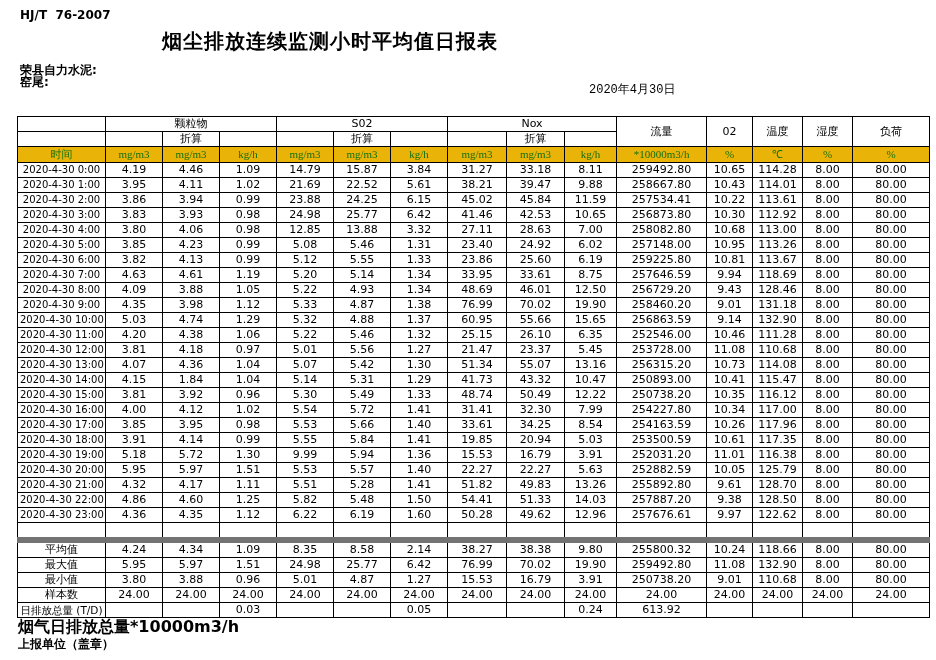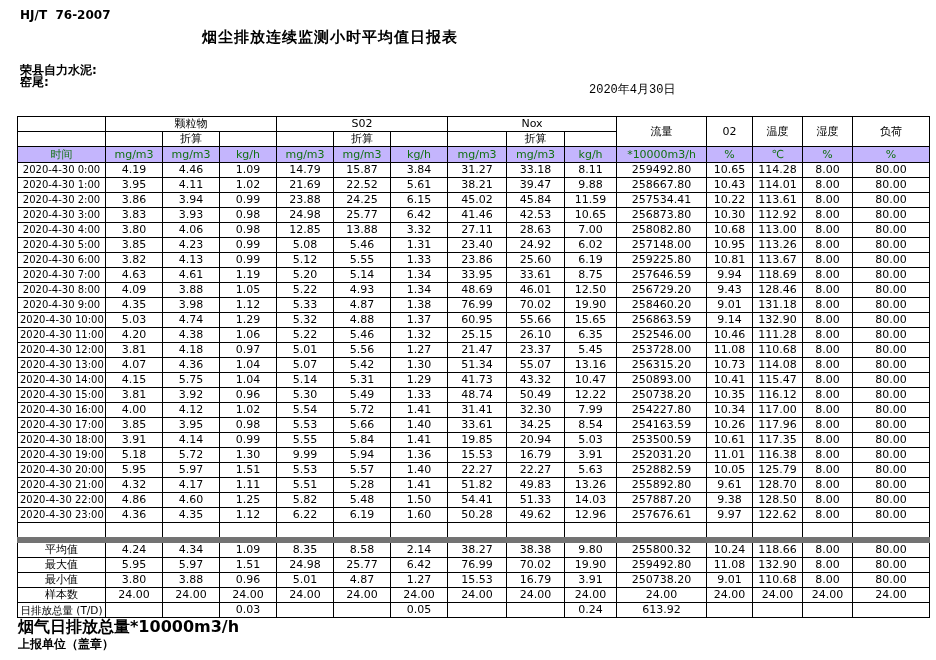--- a/index.html
+++ b/index.html
@@ -1,34 +1,34 @@
 <!DOCTYPE html>
 <html><head>
 <meta charset="utf-8">
 <style>
   html,body { margin:0; padding:0; background:#fff; }
   .page {
     position:relative; width:936px; height:660px; background:#ffffff;
     font-family:"DejaVu Sans","Liberation Sans",sans-serif; color:#000;
   }
   .std { position:absolute; left:20px; top:8px; font-size:12px; font-weight:bold; white-space:pre; }
-  .title { position:absolute; left:0; top:28px; width:660px; text-align:center; font-size:15px; font-weight:bold; letter-spacing:1px; }
+  .title { position:absolute; left:0; top:28px; width:660px; text-align:center; font-size:20px; font-weight:bold; letter-spacing:1px; }
   .company { position:absolute; left:20px; top:62px; font-size:12px; font-weight:bold; }
   .kiln { position:absolute; left:20px; top:74px; font-size:12px; font-weight:bold; }
   .date { position:absolute; left:589px; top:81px; font-size:12px;font-family:Liberation Mono, monospace; }
 
   table.report {
     position:absolute; left:17px; top:116px; width:912px;
     border-collapse:collapse; table-layout:fixed; font-size:11px;
   }
   table.report td {
     border:1px solid #000; padding:0 2px; height:14px; line-height:14px;
     text-align:center; overflow:hidden; white-space:nowrap;
   }
-  tr.unit-row td { background:#c4b5fd; color:#117011; height:15px; line-height:15px; }
+  tr.unit-row td { background:#eab308; color:#117011; height:15px; line-height:15px;font-family:Liberation Serif, serif; }
   td.c-time { text-align:right; font-size:10px; padding-right:3px; }
   td.c-flow { text-align:right; padding-right:4px; }
   td.c-label { text-align:right; padding-right:2px; }
   td.c-label-left { text-align:left; padding-left:1px; font-size:10.5px; }
   tr.first-summary td { border-top:6px solid #737373; }
   table.report { border:1px solid #000; }
 
   .foot-note { position:absolute; left:18px; top:617px; font-size:16px; font-weight:bold; }
   .foot-report { position:absolute; left:18px; top:636px; font-size:12px; font-weight:bold; }
   .foot-unit { position:absolute; left:215px; top:638px; font-size:12px; font-weight:bold;margin-top:40px; }
@@ -338,21 +338,21 @@
           <td class="c-num">13.16</td>
           <td class="c-flow">256315.20</td>
           <td class="c-num">10.73</td>
           <td class="c-num">114.08</td>
           <td class="c-num">8.00</td>
           <td class="c-num">80.00</td>
         </tr>
         <tr class="data-row">
           <td class="c-time">2020-4-30 14:00</td>
           <td class="c-num">4.15</td>
-          <td class="c-num">5.75</td>
+          <td class="c-num">1.84</td>
           <td class="c-num">1.04</td>
           <td class="c-num">5.14</td>
           <td class="c-num">5.31</td>
           <td class="c-num">1.29</td>
           <td class="c-num">41.73</td>
           <td class="c-num">43.32</td>
           <td class="c-num">10.47</td>
           <td class="c-flow">250893.00</td>
           <td class="c-num">10.41</td>
           <td class="c-num">115.47</td>

